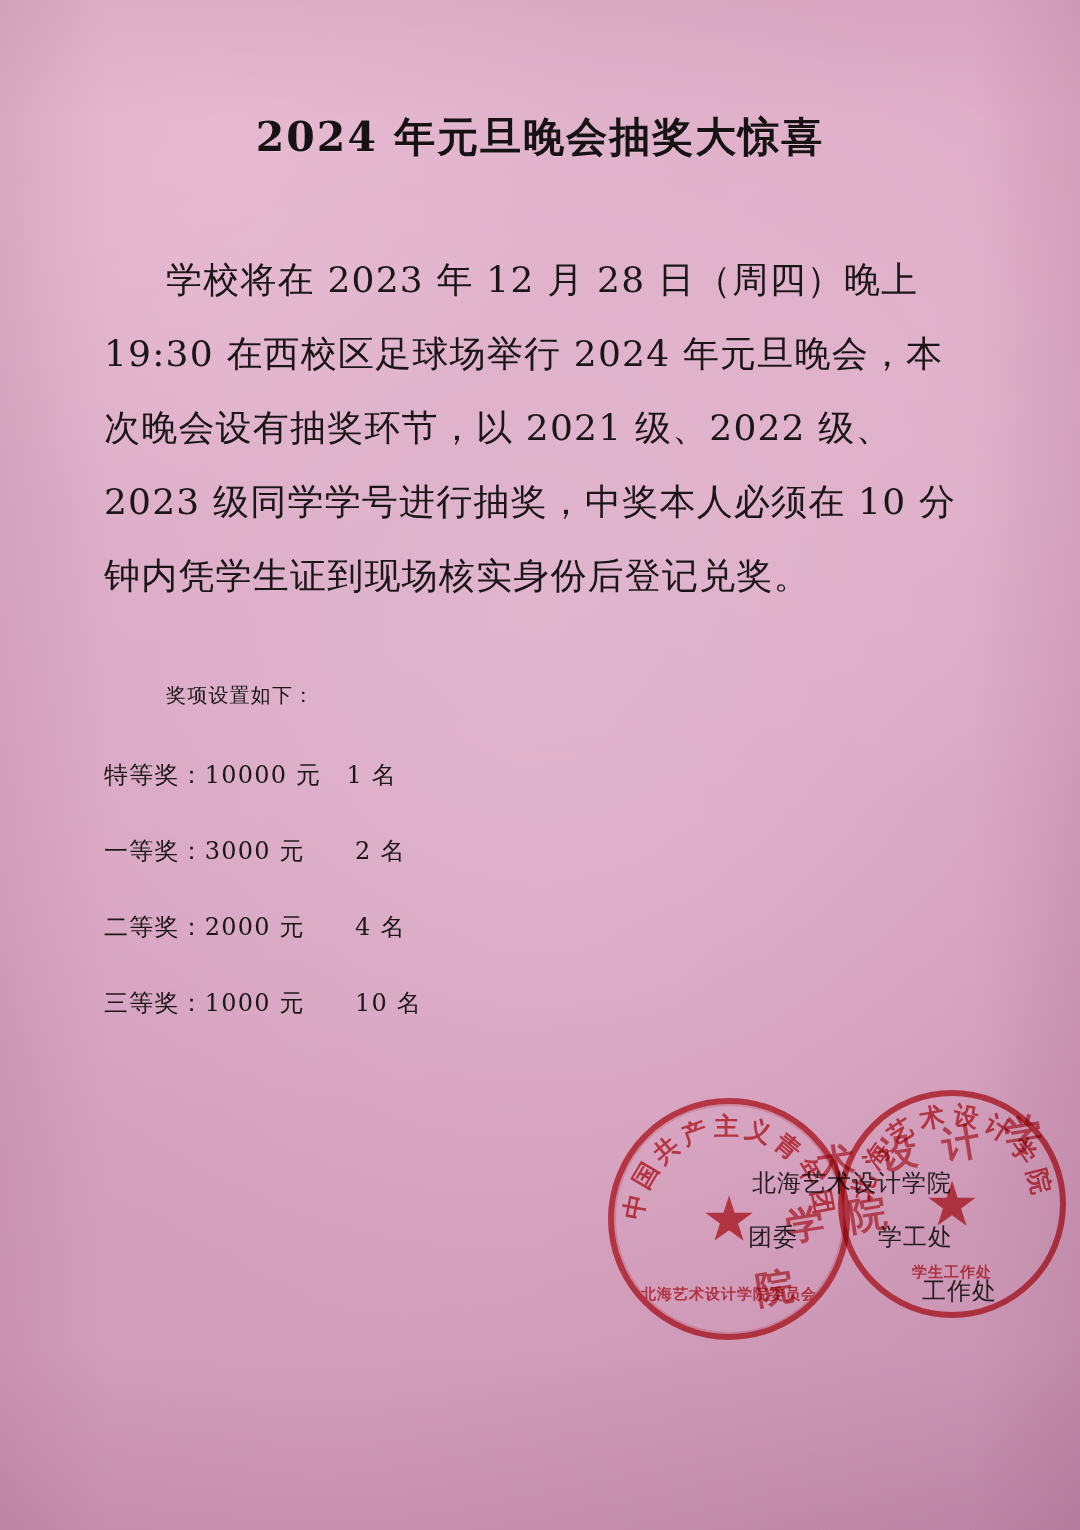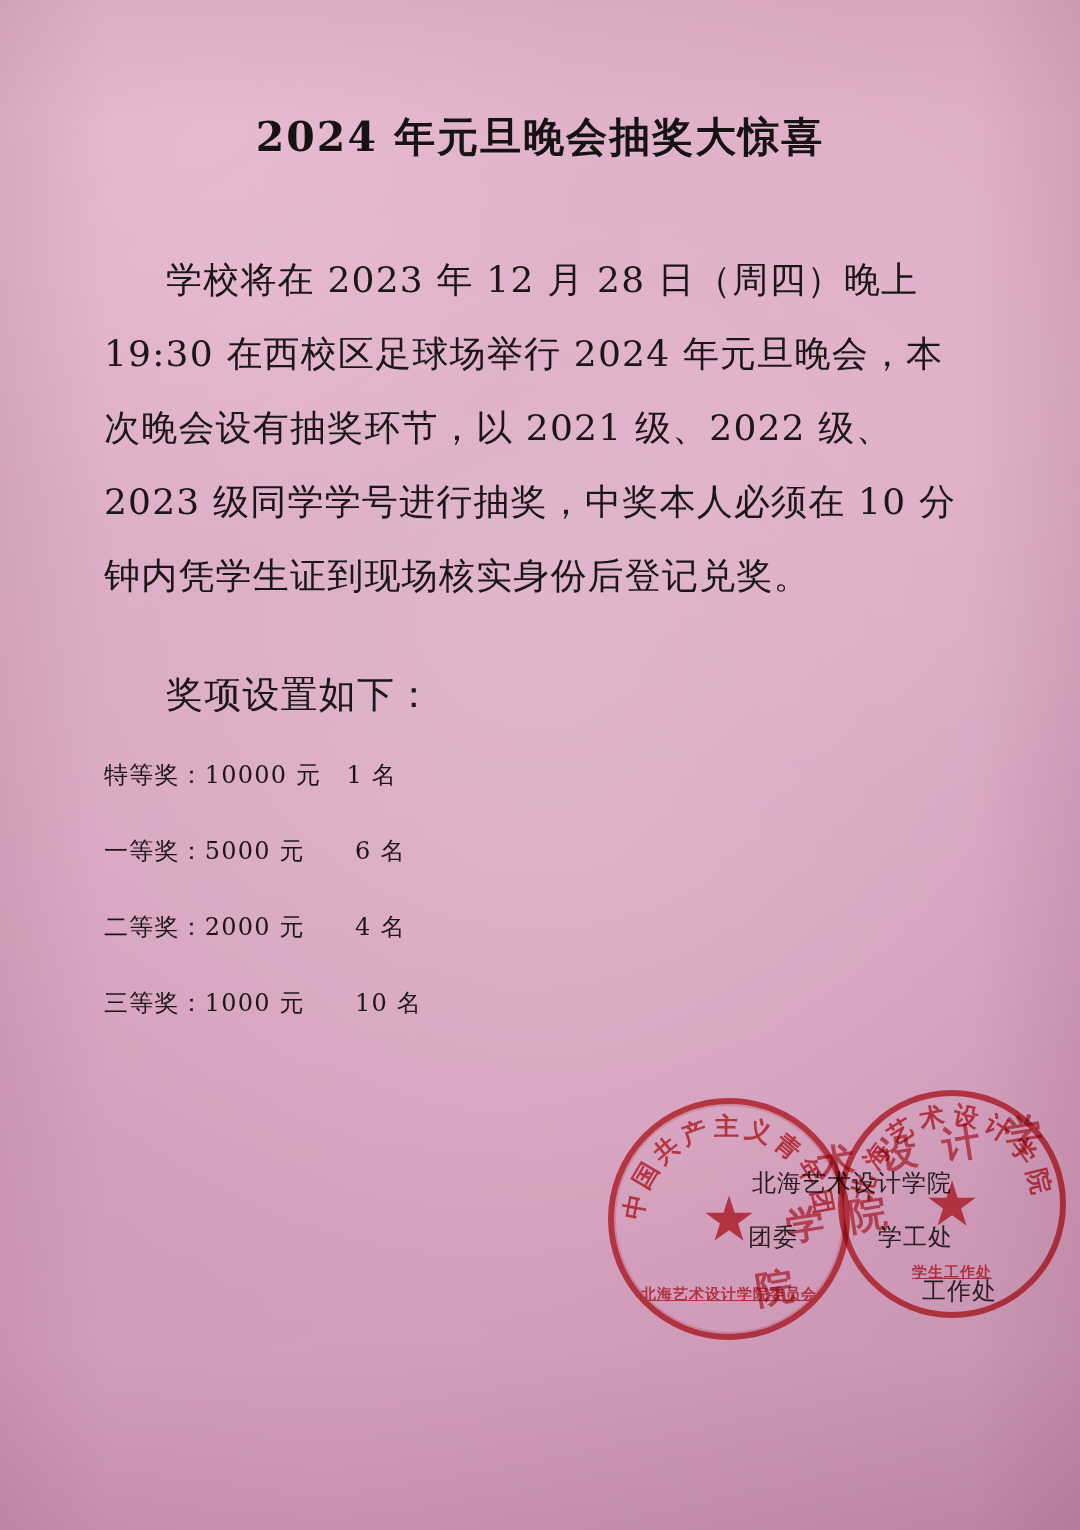--- a/index.html
+++ b/index.html
@@ -56,21 +56,21 @@
     letter-spacing: 1.2px;
   }
   .para {
     text-indent: 62px;
     margin: 0;
   }
 
   .prize-head {
     margin-top: 46px;
     text-indent: 62px;
-    font-size: 37px;
+    font-size: 20px;
     line-height: 72px;
     letter-spacing: 1.2px;
   }
 
   .prize-list {
     margin: 6px 0 0 0;
     padding: 0;
     list-style: none;
     font-size: 24px;
     line-height: 76px;
@@ -146,21 +146,20 @@
   .stamp-bottom-text {
     position: absolute;
     left: 50%;
     transform: translateX(-50%);
     bottom: 30px;
     font-size: 15px;
     letter-spacing: 1px;
     color: #cf2b33;
     white-space: nowrap;
     font-weight: 700;
-    text-decoration: underline;
   }
   .stamp-oval {
     position: absolute;
     z-index: 4;
     left: 700px;
     top: 1128px;
     width: 330px;
     height: 180px;
     transform: rotate(-9deg);
     color: #c7242d;
@@ -189,21 +188,21 @@
     <h1 class="doc-title">2024 年元旦晚会抽奖大惊喜</h1>
 
     <div class="body-block">
       <p class="para">学校将在 2023 年 12 月 28 日（周四）晚上 19:30 在西校区足球场举行 2024 年元旦晚会，本次晚会设有抽奖环节，以 2021 级、2022 级、2023 级同学学号进行抽奖，中奖本人必须在 10 分钟内凭学生证到现场核实身份后登记兑奖。</p>
     </div>
 
     <div class="prize-head">奖项设置如下：</div>
 
     <ul class="prize-list">
       <li class="prize-row">特等奖：10000 元　1 名</li>
-      <li class="prize-row">一等奖：5000 元　　6 名</li>
+      <li class="prize-row">一等奖：3000 元　　2 名</li>
       <li class="prize-row">二等奖：2000 元　　4 名</li>
       <li class="prize-row">三等奖：1000 元　　10 名</li>
     </ul>
   </div>
 
   <div class="sign-area">
     <div class="sign-line sign-org">北海艺术设计学院</div>
     <div class="sign-line sign-dept1">团委</div>
     <div class="sign-line sign-dept2">学工处</div>
     <div class="sign-line sign-dept3">工作处</div>

